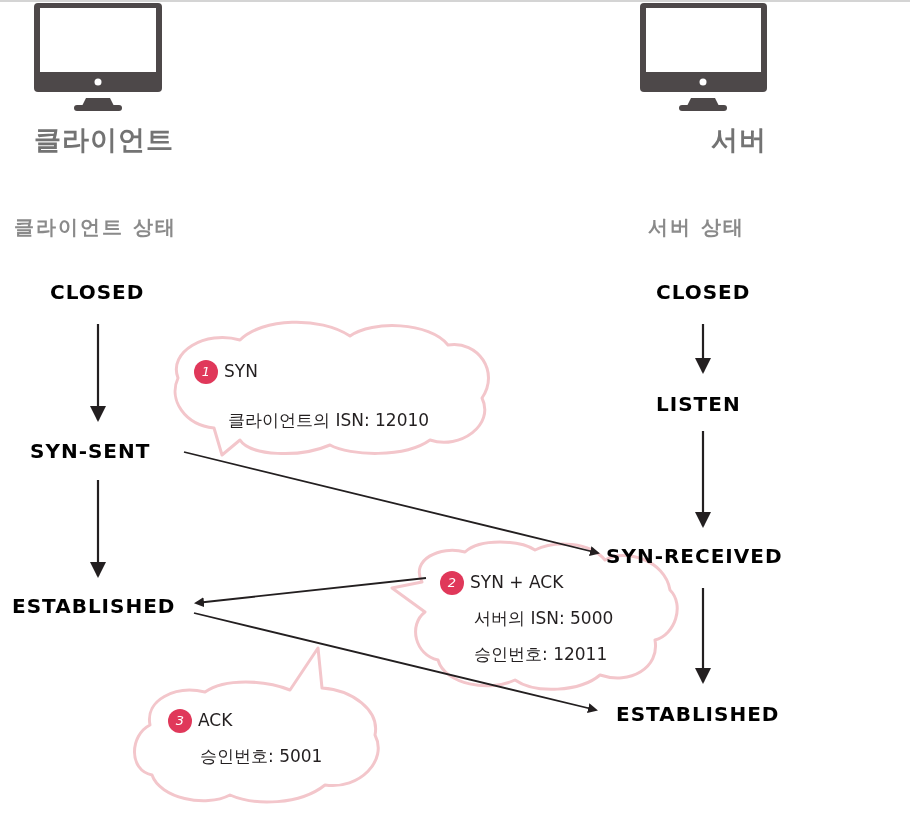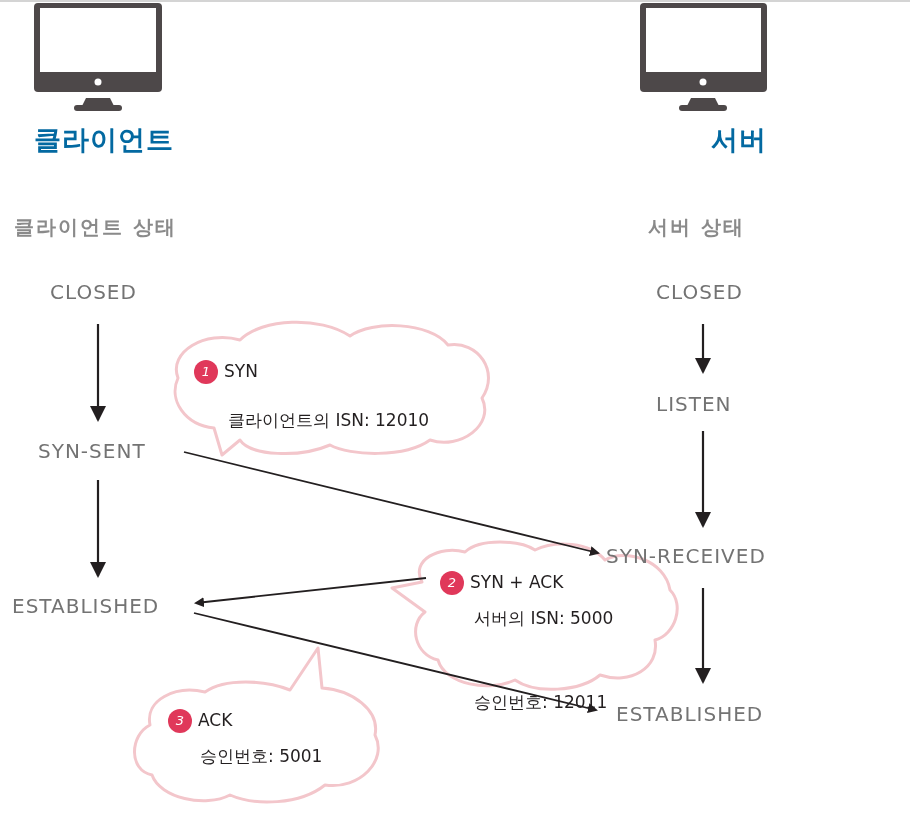--- a/index.html
+++ b/index.html
@@ -1,23 +1,23 @@
 <!DOCTYPE html>
 <html><head>
 <meta charset="utf-8">
 <style>
   html, body { margin: 0; padding: 0; background: #ffffff; }
   body { width: 910px; height: 818px; position: relative; overflow: hidden;
          font-family: "DejaVu Sans", sans-serif; color: #231f20; }
   .topline { position: absolute; left: 0; top: 0; width: 910px; height: 2px; background: #d4d4d4; }
   svg.canvas { position: absolute; left: 0; top: 0; }
   .lbl { position: absolute; white-space: nowrap; }
-  .host-title { font-size: 27px; font-weight: bold; color: #0369a1; letter-spacing: 1px; }
+  .host-title { font-size: 27px; font-weight: bold; color: #737373; letter-spacing: 1px; }
   .state-head { font-size: 20px; color: #8a8a8a; letter-spacing: 2px; font-weight: bold; }
-  .state { font-size: 20px; color: #737373; letter-spacing: 1px; font-family: "DejaVu Sans", sans-serif; }
+  .state { font-size: 20px; color: #000000; letter-spacing: 1px; font-family: "DejaVu Sans", sans-serif; font-weight: bold; }
   .msg { font-size: 17px; color: #231f20; }
   .badge { display: inline-block; width: 24px; height: 24px; border-radius: 50%;
            background: #e0385a; color: #fff; font-size: 13px; line-height: 24px;
            text-align: center; vertical-align: middle; margin-right: 6px; font-style: italic; }
 </style>
 </head>
 <body>
 
 <div class="topline"></div>
 
@@ -65,35 +65,35 @@
   <line x1="194" y1="613" x2="596" y2="710" stroke="#231f20" stroke-width="1.8" marker-end="url(#ah)"></line>
 </svg>
 
 <div class="lbl host-title" style="left:34px; top:122px;">클라이언트</div>
 <div class="lbl host-title" style="left:711px; top:122px;">서버</div>
 
 <div class="lbl state-head" style="left:14px; top:214px;">클라이언트 상태</div>
 <div class="lbl state-head" style="left:648px; top:214px;">서버 상태</div>
 
 <div class="lbl state" style="left:50px; top:280px;">CLOSED</div>
-<div class="lbl state" style="left:30px; top:439px;margin-left:8px;">SYN-SENT</div>
+<div class="lbl state" style="left:30px; top:439px;">SYN-SENT</div>
 <div class="lbl state" style="left:12px; top:594px;">ESTABLISHED</div>
 
 <div class="lbl state" style="left:656px; top:280px;">CLOSED</div>
 <div class="lbl state" style="left:656px; top:392px;">LISTEN</div>
 <div class="lbl state" style="left:606px; top:544px;">SYN-RECEIVED</div>
 <div class="lbl state" style="left:616px; top:702px;">ESTABLISHED</div>
 
 <div class="lbl msg" style="left:194px; top:360px;">
   <span class="badge">1</span><span>SYN</span>
 </div>
 <div class="lbl msg" style="left:228px; top:409px;">클라이언트의 ISN: 12010</div>
 
 <div class="lbl msg" style="left:440px; top:571px;">
   <span class="badge">2</span><span>SYN + ACK</span>
 </div>
 <div class="lbl msg" style="left:474px; top:607px;">서버의 ISN: 5000</div>
-<div class="lbl msg" style="left:474px; top:643px;margin-top:48px;">승인번호: 12011</div>
+<div class="lbl msg" style="left:474px; top:643px;">승인번호: 12011</div>
 
 <div class="lbl msg" style="left:168px; top:709px;">
   <span class="badge">3</span><span>ACK</span>
 </div>
 <div class="lbl msg" style="left:200px; top:745px;">승인번호: 5001</div>
 
 </body></html>

